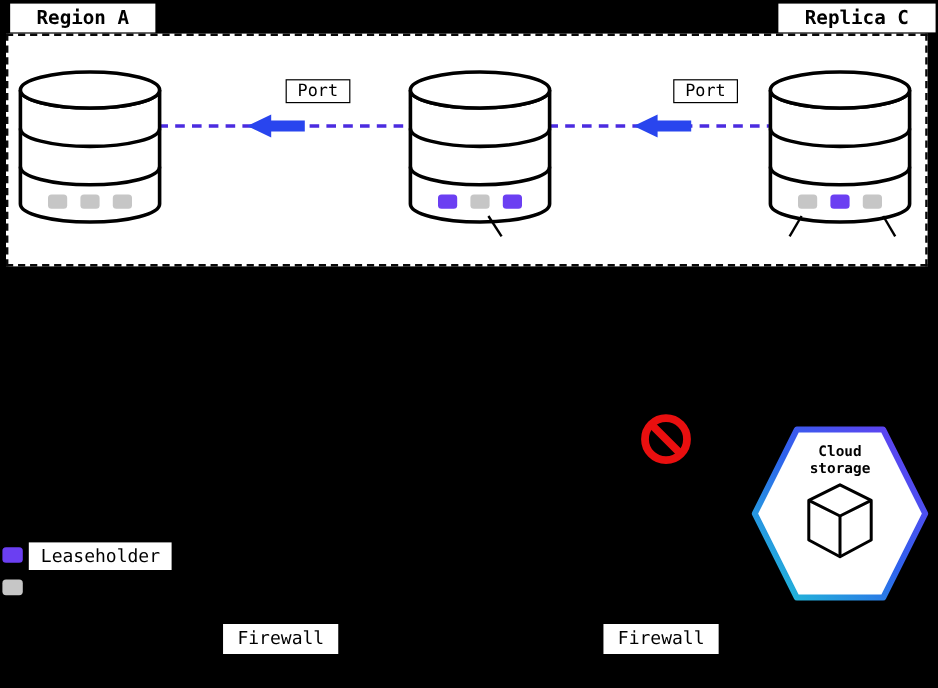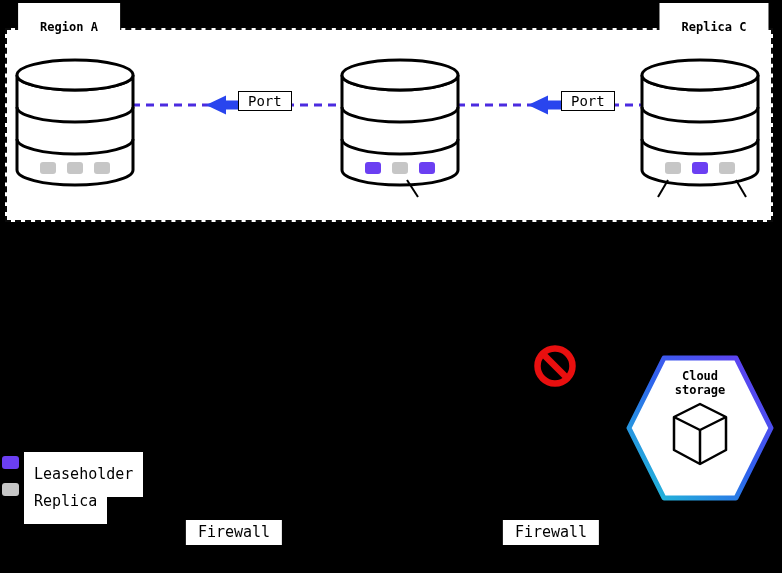--- a/index.html
+++ b/index.html
@@ -1,26 +1,26 @@
 <!DOCTYPE html>
 <html><head>
 <meta charset="utf-8">
 <style>
   html,body{margin:0;padding:0;background:#000;}
   .canvas{position:relative;width:782px;height:573px;background:#000;
           font-family:"DejaVu Sans Mono",monospace;overflow:hidden;}
   .label{position:absolute;background:#fff;color:#000;white-space:nowrap;z-index:3;}
-  .region-label{top:3px;transform:translateX(-50%);font-weight:bold;font-size:12px;line-height:16px;padding:16px 22px;}
+  .region-label{top:3px;transform:translateX(-50%);font-weight:bold;font-size:16px;line-height:16px;padding:4px 22px;}
   .cluster-box{position:absolute;left:5px;top:28px;width:764px;height:190px;background:#fff;border:2px dashed #0a0a0a;z-index:0;}
   svg.art{position:absolute;left:0;top:0;z-index:1;}
-  .port-label{top:91px;font-size:14px;line-height:14px;padding:2px 9px;border:1px solid #000;}
+  .port-label{top:66px;font-size:14px;line-height:14px;padding:2px 9px;border:1px solid #000;}
   .db-squares{position:absolute;top:162px;display:flex;gap:11px;z-index:2;}
   .slot{width:16px;height:12px;border-radius:3px;display:block;}
   .swatch{position:absolute;left:2px;width:17px;height:13px;border-radius:3px;z-index:3;}
-  .legend-label{font-size:15px;line-height:15px;padding:15px 10px;}
+  .legend-label{font-size:15px;line-height:15px;padding:4px 10px;}
   .firewall-label{top:520px;transform:translateX(-50%);font-size:15px;line-height:15px;padding:5px 12px;}
   .hex-text{font-family:"DejaVu Sans Mono",monospace;font-weight:bold;font-size:12px;fill:#000;text-anchor:middle;}
 </style>
 </head>
 <body>
 
 <div class="canvas">
 
   <div class="cluster-box"></div>
 
@@ -90,18 +90,17 @@
     </div>
   <div class="db-squares" style="left:665px">
       <span class="slot" style="background: rgb(198, 198, 198);"></span>
       <span class="slot" style="background: rgb(107, 63, 242);"></span>
       <span class="slot" style="background: rgb(198, 198, 198);"></span>
     </div>
 
   <div class="swatch" style="top: 456px; background: rgb(107, 63, 242);"></div>
   <div class="label legend-label" style="left:24px;top:452px">Leaseholder</div>
   <div class="swatch" style="top: 483px; background: rgb(198, 198, 198);"></div>
-  <div class="label legend-label" style="left:24px;top:479px">Replica</div>
 
   <div class="label firewall-label" style="left:234px">Firewall</div>
   <div class="label firewall-label" style="left:551px">Firewall</div>
 
 </div>
 
 </body></html>

